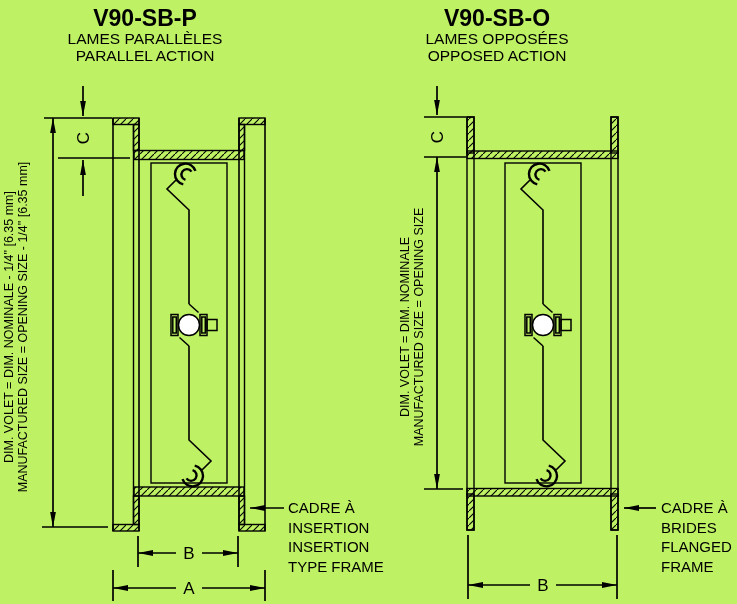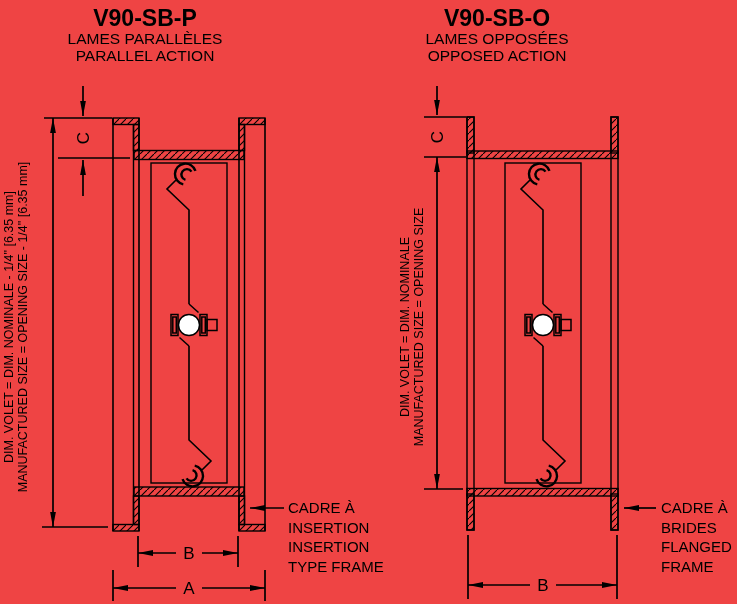--- a/index.html
+++ b/index.html
@@ -1,16 +1,16 @@
 <!DOCTYPE html>
 <html><head>
 <meta charset="utf-8">
 <style>
   html,body{margin:0;padding:0;background:#ffffff;}
-  .canvas{position:relative;width:737px;height:604px;background:#ef4444;overflow:hidden;
+  .canvas{position:relative;width:737px;height:604px;background:#bef264;overflow:hidden;
           font-family:"Liberation Sans", sans-serif;}
   svg text{fill:#000;font-family:"Liberation Sans", sans-serif;}
   .t-title{font-size:23px;font-weight:bold;}
   .t-sub{font-size:15.5px;}
   .t-dim{font-size:17px;}
   .t-note{font-size:12.5px;}
   .t-label{font-size:15px;}
   .ln{stroke:#000;stroke-width:1.6;fill:none;}
   .thin{stroke:#000;stroke-width:1.4;fill:none;}
   .dim{stroke:#000;stroke-width:1.7;fill:none;}

